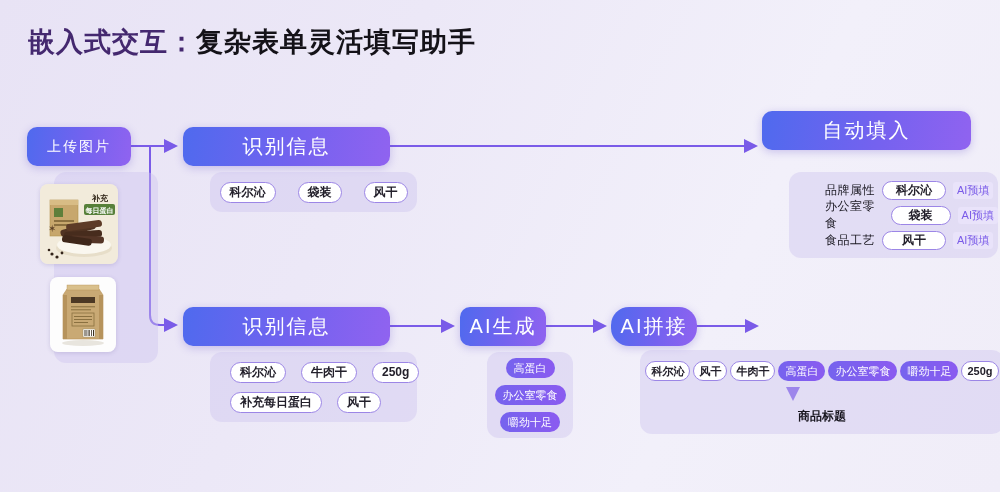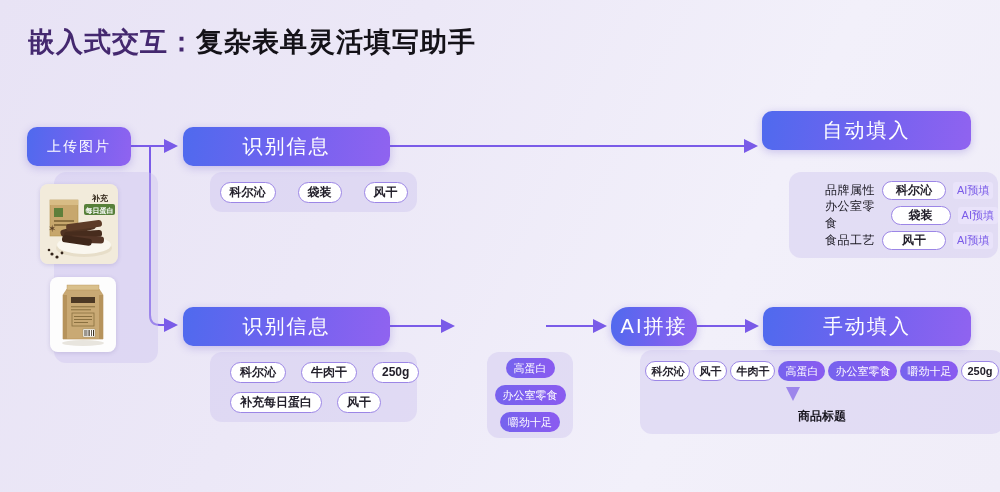--- a/index.html
+++ b/index.html
@@ -180,20 +180,21 @@
       <span class="pill">科尔沁</span>
       <span class="pill">牛肉干</span>
       <span class="pill">250g</span>
     </div>
     <div class="tag-row">
       <span class="pill">补充每日蛋白</span>
       <span class="pill">风干</span>
     </div>
   </div>
 
+  <div class="btn gen-btn">AI生成</div>
 
   <div class="panel gen-panel">
     <span class="pill filled">高蛋白</span>
     <span class="pill filled">办公室零食</span>
     <span class="pill filled">嚼劲十足</span>
   </div>
 
   <div class="btn splice-btn">AI拼接</div>
 
   <div class="panel splice-panel">
@@ -204,15 +205,14 @@
       <span class="pill filled">高蛋白</span>
       <span class="pill filled">办公室零食</span>
       <span class="pill filled">嚼劲十足</span>
       <span class="pill">250g</span>
     </div>
     <div class="result-row">
       <span class="result-label">商品标题</span>
     </div>
   </div>
 
-  <div class="btn manual-btn">手动填入</div>
 
 </div>
 
 </body></html>

